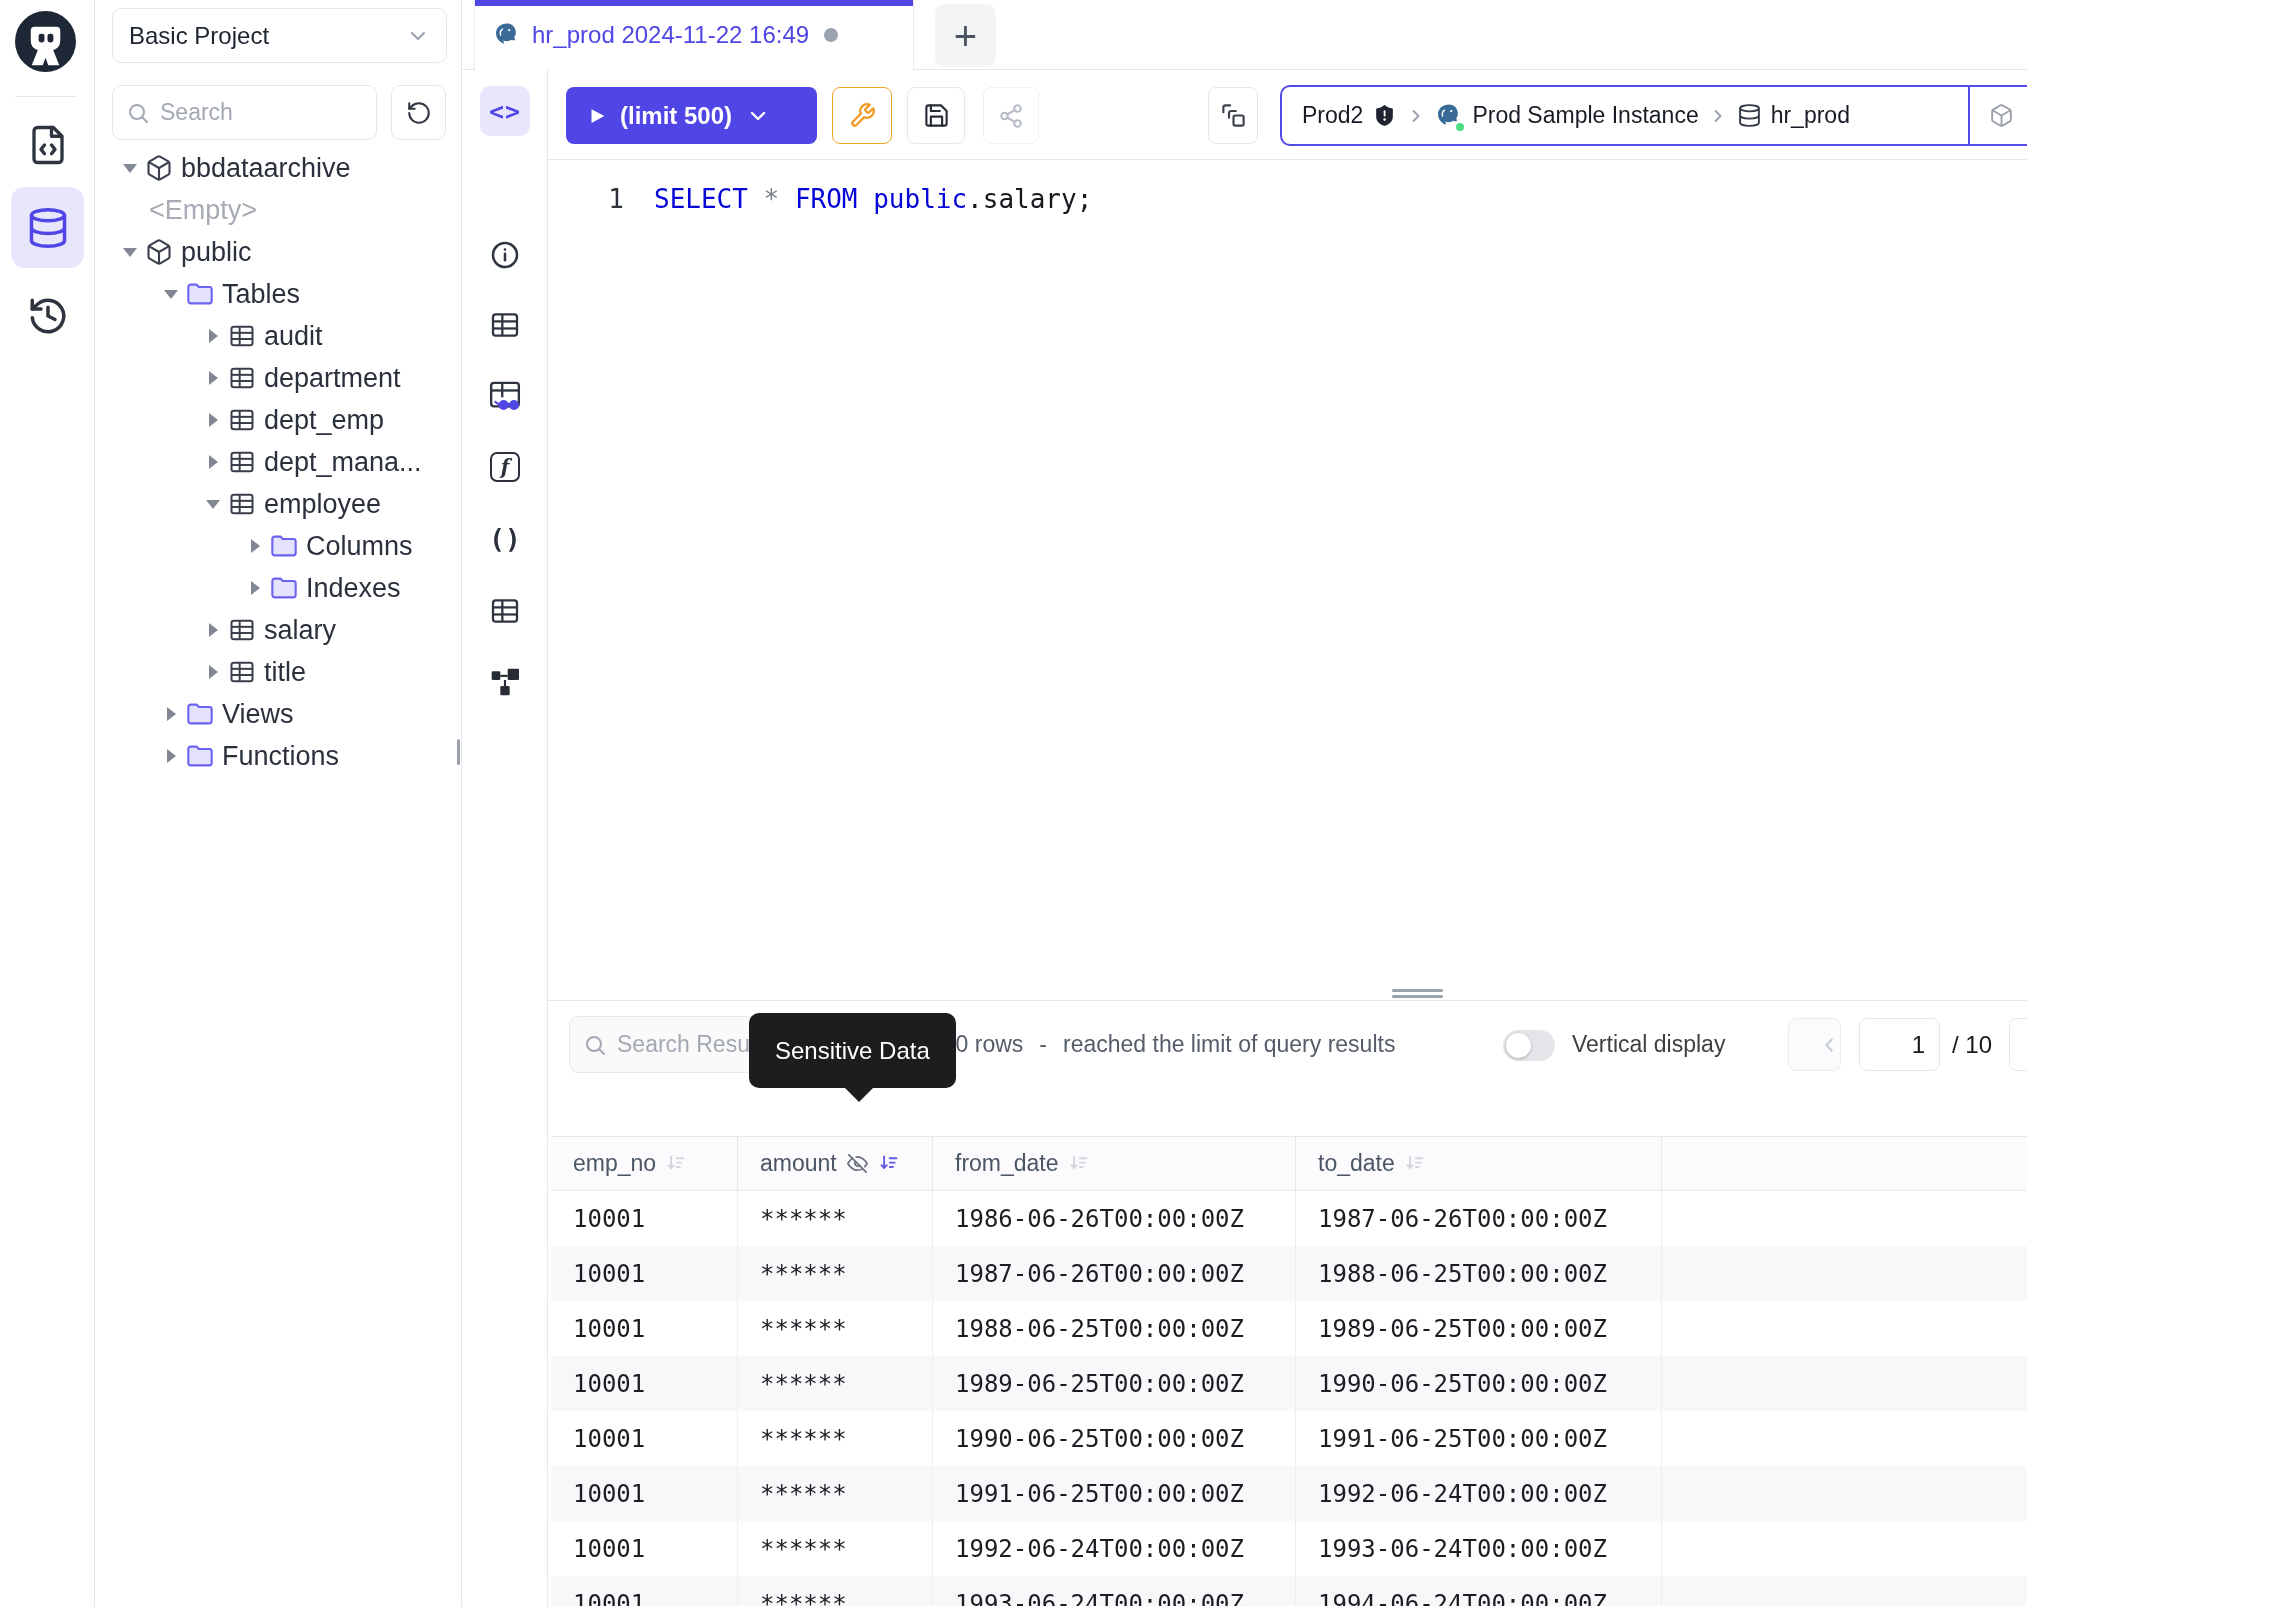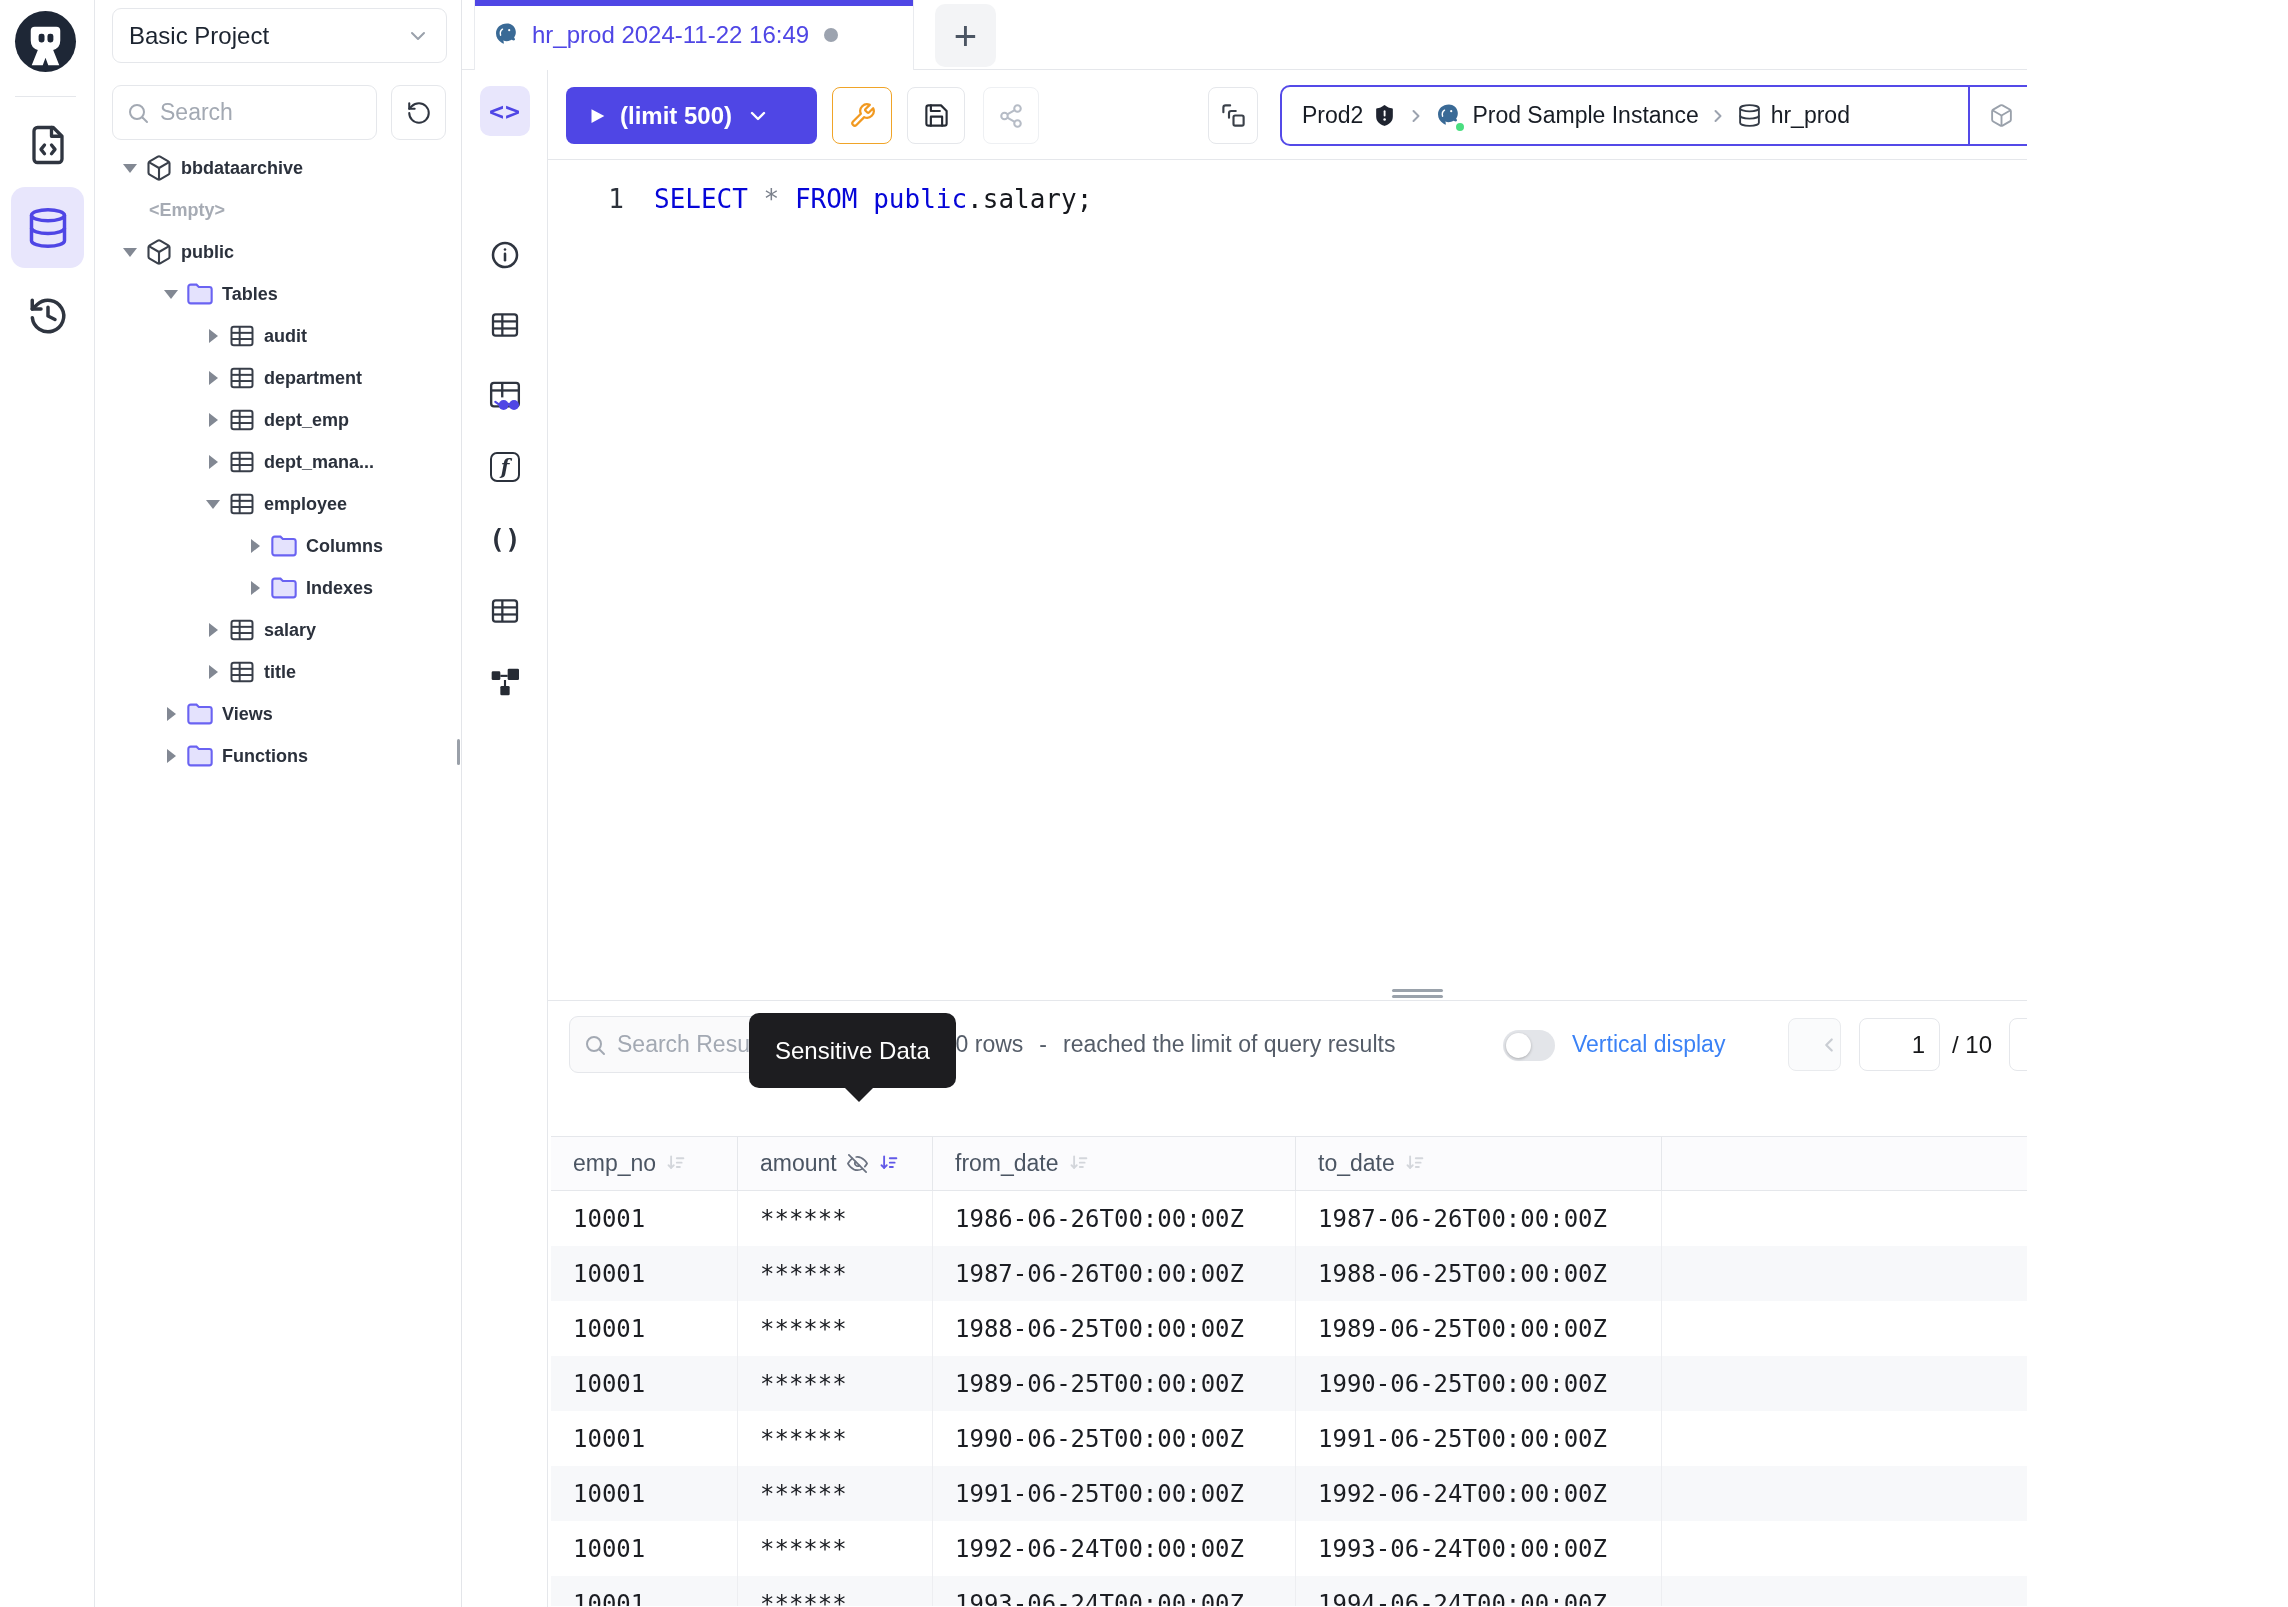--- a/index.html
+++ b/index.html
@@ -23,21 +23,21 @@
   #project-select .lbl { font-size:24px; color:#1c2430; flex:1; }
   #side-search { position:absolute; left:17px; top:85px; width:265px; height:55px; border:1px solid #e5e7eb; border-radius:9px; display:flex; align-items:center; padding:0 13px; gap:10px; background:#fff; }
   #side-search .ph { font-size:23px; color:#a3a9b3; }
   #refresh-btn { position:absolute; left:296px; top:85px; width:55px; height:55px; border:1px solid #e5e7eb; border-radius:9px; background:#fff; display:flex; align-items:center; justify-content:center; cursor:pointer; }
   #tree { position:absolute; left:0; top:147px; width:100%; }
   .tree-row { display:flex; align-items:center; height:42px; cursor:pointer; }
   .caret { width:22px; min-width:22px; display:flex; align-items:center; justify-content:center; }
   .caret.down::before { content:""; border-left:7px solid transparent; border-right:7px solid transparent; border-top:9px solid #828893; }
   .caret.right::before { content:""; border-top:7px solid transparent; border-bottom:7px solid transparent; border-left:9px solid #828893; }
   .tree-icon { width:28px; height:28px; margin-left:4px; }
-  .tree-label { font-size:18px; color:#2b313c; margin-left:8px; white-space:nowrap;font-weight:bold; }
+  .tree-label { font-size:27px; color:#2b313c; margin-left:8px; white-space:nowrap; }
   .tree-label.muted { color:#a6abb4; }
   #resize-handle { left:454px; top:737px; width:16px; height:30px; display:flex; gap:5px; align-items:center; justify-content:center; cursor:col-resize; }
   #resize-handle i { width:3px; height:26px; background:#9aa0a9; border-radius:2px; }
 
   
   #tabbar { left:462px; top:0; width:1827px; height:70px; background:#fff; border-bottom:1px solid #e5e7eb; }
   #active-tab { position:absolute; left:12px; top:0; width:440px; height:70px; background:#fff; border-left:1px solid #e9ebef; border-right:1px solid #e9ebef; display:flex; align-items:center; padding:0 18px; gap:11px; cursor:pointer; }
   #active-tab::before { content:""; position:absolute; left:0; top:0; width:100%; height:6px; background:#4f46e5; }
   #active-tab .tab-label { font-size:24px; color:#4f46e5; font-weight:500; white-space:nowrap; }
   #active-tab .dirty-dot { width:14px; height:14px; border-radius:50%; background:#9ca3af; margin-left:4px; }
@@ -90,21 +90,21 @@
   
   #results { left:548px; top:1000px; width:1740px; height:562px; border-top:1px solid #e5e7eb; background:#fff; }
   #res-search { position:absolute; left:21px; top:15px; width:327px; height:57px; border:1px solid #e5e7eb; border-radius:9px; background:#fafafb; display:flex; align-items:center; padding:0 13px; gap:10px; }
   #res-search .ph { font-size:23px; color:#a3a9b3; white-space:nowrap; overflow:hidden; }
   #rows-info { position:absolute; left:382px; top:15px; height:57px; display:flex; align-items:center; font-size:23px; color:#555d69; white-space:nowrap; }
   #rows-info .dash { margin:0 16px; }
   #sens-tooltip { position:absolute; left:201px; top:12px; height:75px; padding:0 26px; background:#1d1d20; border-radius:10px; display:flex; align-items:center; color:#fff; font-size:24px; font-weight:500; z-index:40; pointer-events:none; white-space:nowrap; }
   #sens-tooltip::after { content:""; position:absolute; left:95px; bottom:-14px; border-left:15px solid transparent; border-right:15px solid transparent; border-top:15px solid #1d1d20; }
   #vert-toggle { position:absolute; left:955px; top:29px; width:52px; height:31px; background:#e3e5e9; border-radius:16px; cursor:pointer; }
   #vert-toggle .knob { position:absolute; left:3px; top:3px; width:25px; height:25px; border-radius:50%; background:#fff; box-shadow:0 1px 3px rgba(0,0,0,.25); }
-  #vert-label { position:absolute; left:1024px; top:15px; height:57px; display:flex; align-items:center; font-size:23px; color:#3b82f6; }
+  #vert-label { position:absolute; left:1024px; top:15px; height:57px; display:flex; align-items:center; font-size:23px; color:#404040; }
   .pg-btn { position:absolute; top:17px; height:53px; border:1px solid #e5e7eb; border-radius:8px; background:#fff; display:flex; align-items:center; justify-content:center; cursor:pointer;padding-left:29px; }
   #pg-prev { left:1240px; width:53px; background:#fafbfc; border-color:#e9ebee; }
   #pg-input { position:absolute; left:1311px; top:17px; width:81px; height:53px; border:1px solid #e5e7eb; border-radius:8px; background:#fff; font-size:24px; color:#17181a; text-align:right; padding-right:14px; font-family:"Liberation Sans",sans-serif; }
   #pg-total { position:absolute; left:1404px; top:17px; height:53px; display:flex; align-items:center; font-size:24px; color:#17181a; }
   #pg-next { left:1461px; width:51px; }
   #pg-size { left:1533px; width:139px; font-size:23px; color:#17181a; }
   #panel-action { position:absolute; left:1708px; top:17px; width:40px; height:53px; background:#4f46e5; border:none; border-radius:8px; cursor:pointer; }
 
   
   #grid { position:absolute; left:3px; top:92px; width:1716px; height:470px; overflow:hidden; border-top:1px solid #e5e7eb;margin-top:43px; }

